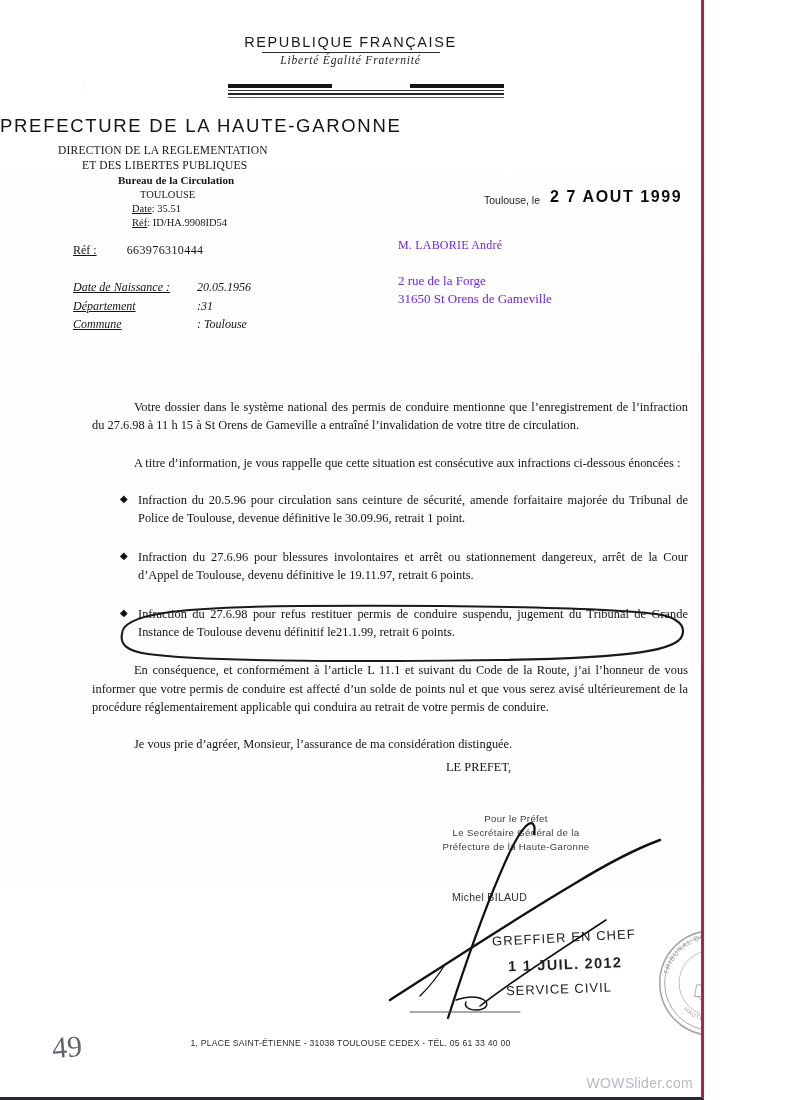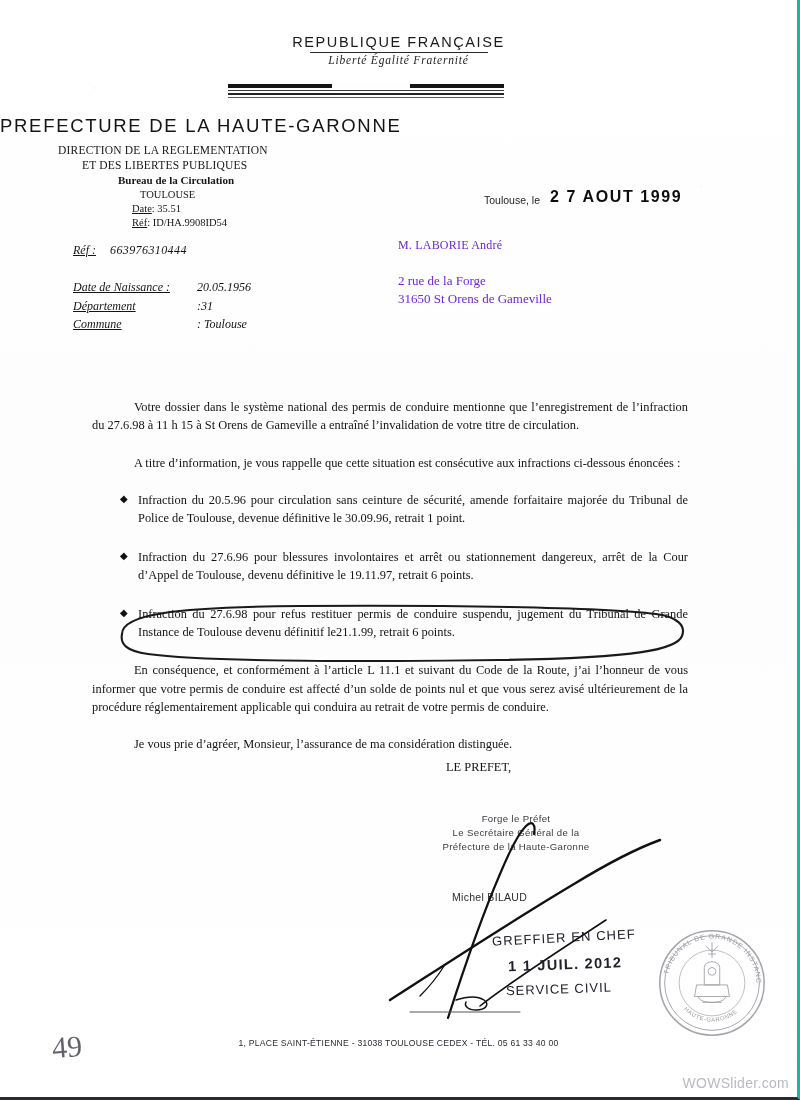--- a/index.html
+++ b/index.html
@@ -5,25 +5,25 @@
   html, body {
     margin: 0;
     padding: 0;
     background: #ffffff;
   }
   body {
     font-family: "Liberation Serif", serif;
   }
   #page {
     position: relative;
-    width: 800px;
+    width: 704px;
     height: 1100px;
     background: #fefefe;
     overflow: hidden;
-    border-right: 3px solid #14b8a6;
+    border-right: 3px solid #be185d;
     border-bottom: 3px solid #2a2a33;
     box-sizing: border-box;
   }
   
   #paper-tone {
     position: absolute;
     inset: 0;
     background:
       radial-gradient(circle at 12% 8%, rgba(0,0,0,0.025) 0 1px, transparent 2px),
       radial-gradient(circle at 62% 3%, rgba(0,0,0,0.02) 0 1px, transparent 2px),
@@ -159,23 +159,22 @@
   
   .ref-block {
     position: absolute;
     top: 243px;
     left: 73px;
     font-size: 12px;
     color: #141414;
   }
   .ref-row {
     display: flex;
-    gap: 14px;
+    gap: 30px;
     margin-bottom: 20px;
-    font-style: italic;
   }
   .ref-row .k { text-decoration: underline; }
   .ref-row .v { letter-spacing: 0.4px; }
 
   .meta-table {
     font-style: italic;
     font-size: 12px;
     line-height: 1.55;
   }
   .meta-row { display: flex; }
@@ -430,21 +429,21 @@
     <p>Je vous prie d’agréer, Monsieur, l’assurance de ma considération distinguée.</p>
   </div>
 
   <svg class="pen-circle" viewBox="0 0 588 58">
     <path d="M22,30 C22,11 70,3 200,2 C340,1 500,3 556,10 C578,13 586,22 582,32 C577,45 540,54 400,56 C250,58 100,57 48,50 C26,47 20,40 22,30 Z" fill="none" stroke="#1a1a1a" stroke-width="2.1" stroke-linecap="round"></path>
   </svg>
 
   <div class="le-prefet">LE PREFET,</div>
 
   <div class="stamp-text">
-    <div>Forge le Préfet</div>
+    <div>Pour le Préfet</div>
     <div>Le Secrétaire Général de la</div>
     <div>Préfecture de la Haute-Garonne</div>
   </div>
 
   <div class="signer-name">Michel BILAUD</div>
 
   <svg class="pen-signature" viewBox="0 0 330 220">
     <path d="M88,218 C104,168 122,116 140,74 C150,50 158,34 166,26 C172,20 176,24 174,34" fill="none" stroke="#111" stroke-width="2.2" stroke-linecap="round"></path>
     <path d="M30,200 C80,168 150,122 214,84 C250,62 278,48 300,40" fill="none" stroke="#111" stroke-width="2.4" stroke-linecap="round"></path>
     <path d="M120,206 C150,182 200,150 246,120" fill="none" stroke="#111" stroke-width="1.6" stroke-linecap="round"></path>

